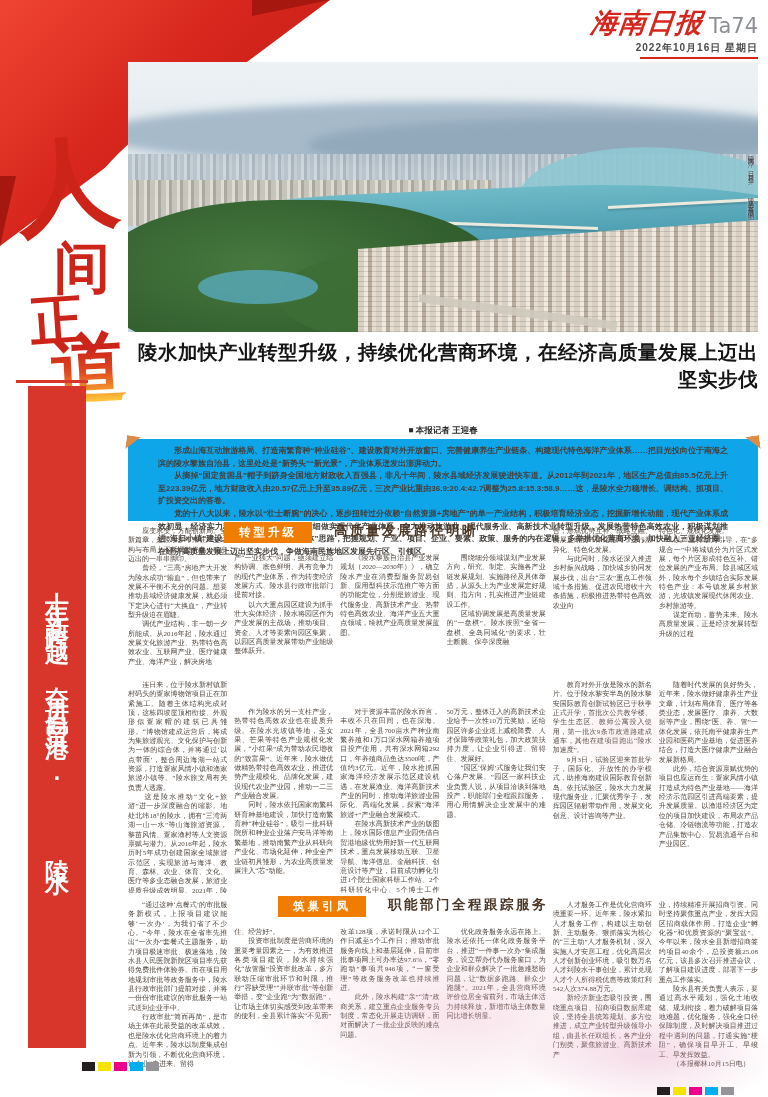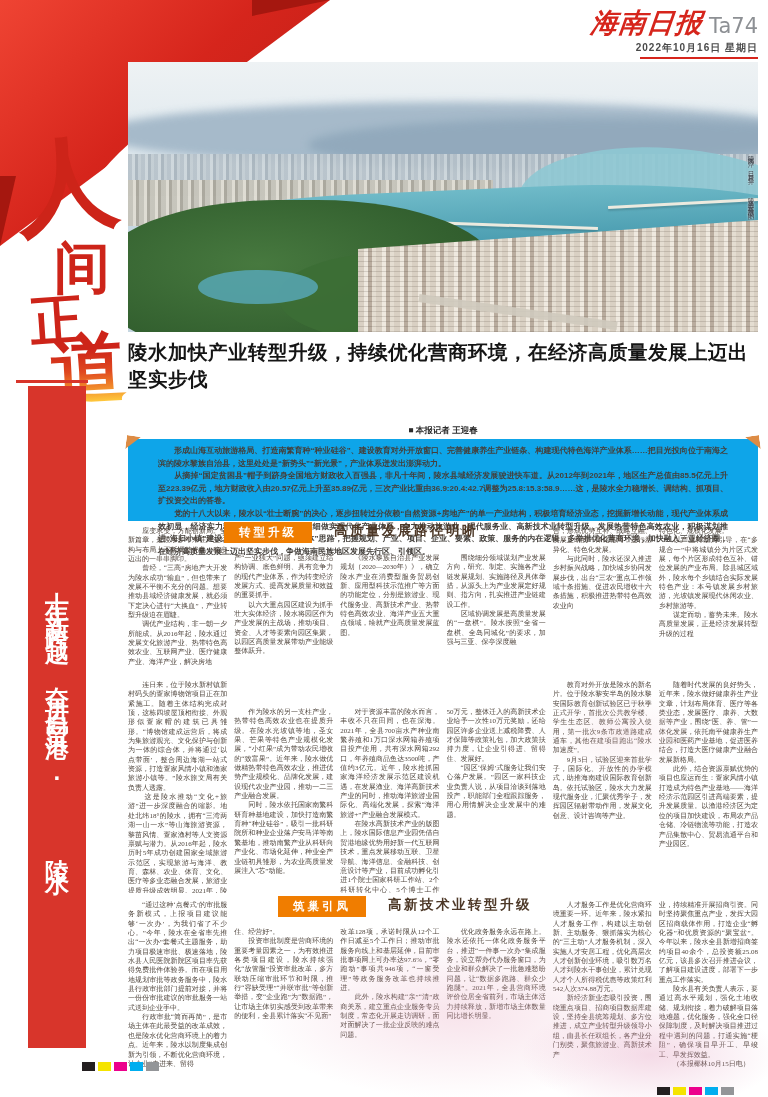--- a/index.html
+++ b/index.html
@@ -58,21 +58,21 @@
   .ph-city{position:absolute;bottom:0;right:0;width:400px;height:112px;
       background:repeating-linear-gradient(90deg,#d9d0c3 0 6px,#efe9df 6px 10px,#b9ac9e 10px 14px,#e4ddd1 14px 18px);
       clip-path:polygon(0 26%,100% 0,100% 100%,0 100%);}
   .ph-city-floors{position:absolute;bottom:0;right:0;width:400px;height:112px;
       background:repeating-linear-gradient(0deg,rgba(60,50,40,.16) 0 1px,transparent 1px 5px);
       clip-path:polygon(0 26%,100% 0,100% 100%,0 100%);}
   .ph-road{position:absolute;bottom:16px;left:290px;width:200px;height:8px;background:#cfcabe;transform:rotate(8deg);opacity:.9;}
   .ph-caption{position:absolute;top:88px;right:3px;height:238px;writing-mode:vertical-rl;text-orientation:upright;
       font-size:6.5px;color:#39414a;letter-spacing:2px;text-shadow:0 0 2px rgba(255,255,255,.9);}
   
-  .kicker{position:absolute;left:128px;top:339px;width:630px;text-align:left;
+  .kicker{position:absolute;left:128px;top:339px;width:630px;text-align:right;
       font-size:19.5px;font-weight:800;color:#151515;letter-spacing:0.5px;}
   .main-title{position:absolute;left:128px;top:362px;width:630px;text-align:center;
       font-size:47px;font-weight:900;color:#0f0f0f;letter-spacing:9px;}
   .byline{position:absolute;left:128px;top:425px;width:630px;text-align:center;
       font-size:8.5px;font-weight:bold;color:#2c2c2c;}
   
   .intro{position:absolute;left:128px;top:439px;width:630px;height:82px;background:#0ea5e9;
       box-sizing:border-box;padding:6px 30px 0 30px;}
   .intro-text{font-size:8px;line-height:12.6px;font-weight:bold;color:#44403c;text-align:justify;white-space:pre-line;}
   .intro .corner{position:absolute;width:14px;height:14px;background:#dd8c45;}
@@ -164,25 +164,25 @@
 
   <div class="section" id="sec1">
     <div class="sec-head">
       <div class="tagbox">转型升级</div>
       <div class="sec-title">高质量发展路径明晰</div>
     </div>
     <div class="cols">
       <div class="col">　　应变求变，方能创新局。全新篇章，是陵水多年来在产业结构与布局上不断调整优化、稳步迈出的一串串脚印。
 　　曾经，“三高”房地产大开发为陵水成功“输血”，但也带来了发展不平衡不充分的问题。想要推动县域经济健康发展，就必须下定决心进行“大换血”，产业转型升级迫在眉睫。
 　　调优产业结构，非一朝一夕所能成。从2016年起，陵水通过发展文化旅游产业、热带特色高效农业、互联网产业、医疗健康产业、海洋产业，解决房地</div>
-      <div class="col">产“一业独大”问题，亟须建立结构协调、底色鲜明、具有竞争力的现代产业体系，作为转变经济发展方式、提高发展质量和效益的重要抓手。
+      <div class="col">产“一业独大”问题，亟须建立结构协调、底色鲜明、具有竞争力的现代产业体系，作为转变经济发展方式、陵水县行政审批部门提前对接。
 　　以六大重点园区建设为抓手壮大实体经济，陵水将园区作为产业发展的主战场，推动项目、资金、人才等要素向园区集聚，以园区高质量发展带动产业能级整体跃升。</div>
       <div class="col">　　《陵水黎族自治县产业发展规划（2020—2030年）》，确立陵水产业在消费型服务贸易创新、应用型科技示范推广等方面的功能定位，分别是旅游业、现代服务业、高新技术产业、热带特色高效农业、海洋产业五大重点领域，绘就产业高质量发展蓝图。</div>
       <div class="col">　　围绕细分领域谋划产业发展方向，研究、制定、实施各产业链发展规划、实施路径及具体举措，从源头上为产业发展定好规则、指方向，扎实推进产业链建设工作。
-　　区域协调发展是高质量发展的“一盘棋”。陵水按照“全省一盘棋、全岛同城化”的要求，加强与三亚、保亭深度融</div>
+　　区域协调发展是高质量发展的“一盘棋”。陵水按照“全省一盘棋、全岛同城化”的要求，壮士断腕、保亭深度融</div>
       <div class="col">合，形成优势互补、战略互融、发展互助的一体化格局，进行差异化、特色化发展。
 　　与此同时，陵水还深入推进乡村振兴战略，加快城乡协同发展步伐，出台“三农”重点工作领域十条措施、促进农民增收十六条措施，积极推进热带特色高效农业向</div>
       <div class="col">特色化、规模化发展。
 　　以产业转型为引导，在“多规合一”中将城镇分为片区式发展，每个片区形成特色互补、错位发展的产业布局。除县城区域外，陵水每个乡镇结合实际发展特色产业：本号镇发展乡村旅游，光坡镇发展现代休闲农业、乡村旅游等。
 　　谋定而动，蓄势未来。陵水高质量发展，正是经济发展转型升级的过程</div>
     </div>
   </div>
 
   <div class="section" id="sec2">
     <div class="cols">
@@ -198,21 +198,21 @@
       <div class="col">　　教育对外开放是陵水的新名片。位于陵水黎安半岛的陵水黎安国际教育创新试验区已于秋季正式开学，首批次公共教学楼、学生生态区、教师公寓投入使用，第一批次9条市政道路建成通车，其他在建项目跑出“陵水加速度”。
 　　9月3日，试验区迎来首批学子，国际化、开放性的办学模式，助推海南建设国际教育创新岛。依托试验区，陵水大力发展现代服务业，汇聚优秀学子，发挥园区辐射带动作用，发展文化创意、设计咨询等产业。</div>
       <div class="col">　　随着时代发展的良好势头，近年来，陵水做好健康养生产业文章，计划布局体育、医疗等各类业态，发展医疗、康养、大数据等产业，围绕“医、养、管”一体化发展，依托南平健康养生产业园和医药产业基地，促进医养结合，打造大医疗健康产业融合发展新格局。
 　　此外，结合资源禀赋优势的项目也应运而生：疍家风情小镇打造成为特色产业基地——海洋经济示范园区引进高端要素，提升发展质量。以渔港经济区为定位的项目加快建设，布局农产品仓储、冷链物流等功能，打造农产品集散中心、贸易流通平台和产业园区。</div>
     </div>
   </div>
 
   <div class="section" id="sec3">
     <div class="sec-head">
       <div class="tagbox">筑巢引凤</div>
-      <div class="sec-title">高新技术业转型升级</div>
+      <div class="sec-title">职能部门全程跟踪服务</div>
     </div>
     <div class="cols">
       <div class="col">　　“通过这种‘点餐式’的审批服务新模式，上报项目建议能够‘一次办’，为我们省了不少心。”今年，陵水在全省率先推出“一次办”套餐式主题服务，助力项目极速审批、极速落地，陵水县人民医院新院区项目率先获得免费批件体验券。而在项目用地规划审批等政务服务中，陵水县行政审批部门提前对接，并将一份份审批建议的审批服务一站式送到企业手中。
 　　行政审批“简而再简”，是市场主体在此最受益的改革成效，也是陵水优化营商环境上的着力点。近年来，陵水以制度集成创新为引领，不断优化营商环境，让企业“走进来、留得</div>
       <div class="col">住、经营好”。
 　　投资审批制度是营商环境的重要考量因素之一，为有效推进各类项目建设，陵水持续强化“放管服”投资审批改革，多方联动压缩审批环节和时限，推行“容缺受理”“并联审批”等创新举措，变“企业跑”为“数据跑”，让市场主体切实感受到改革带来的便利，全县累计落实“不见面”</div>
       <div class="col">改革128项，承诺时限从12个工作日减至5个工作日；推动审批服务向线上和基层延伸，目前审批事项网上可办率达97.6%，“零跑动”事项共946项，“一窗受理”等政务服务改革也持续推进。
 　　此外，陵水构建“亲”“清”政商关系，建立重点企业服务专员制度，常态化开展走访调研，面对面解决了一批企业反映的难点问题。</div>
       <div class="col">　　优化政务服务永远在路上。陵水还依托一体化政务服务平台，推进“一件事一次办”集成服务，设立帮办代办服务窗口，为企业和群众解决了一批急难愁盼问题，让“数据多跑路、群众少跑腿”。2021年，全县营商环境评价位居全省前列，市场主体活力持续释放，新增市场主体数量同比增长明显。</div>
       <div class="col">　　人才服务工作是优化营商环境重要一环。近年来，陵水紧扣人才服务工作，构建以主动创新、主动服务、狠抓落实为核心的“三主动”人才服务机制，深入实施人才安居工程，优化高层次人才创新创业环境，吸引数万名人才到陵水干事创业，累计兑现人才个人所得税优惠等政策红利542人次374.88万元。

